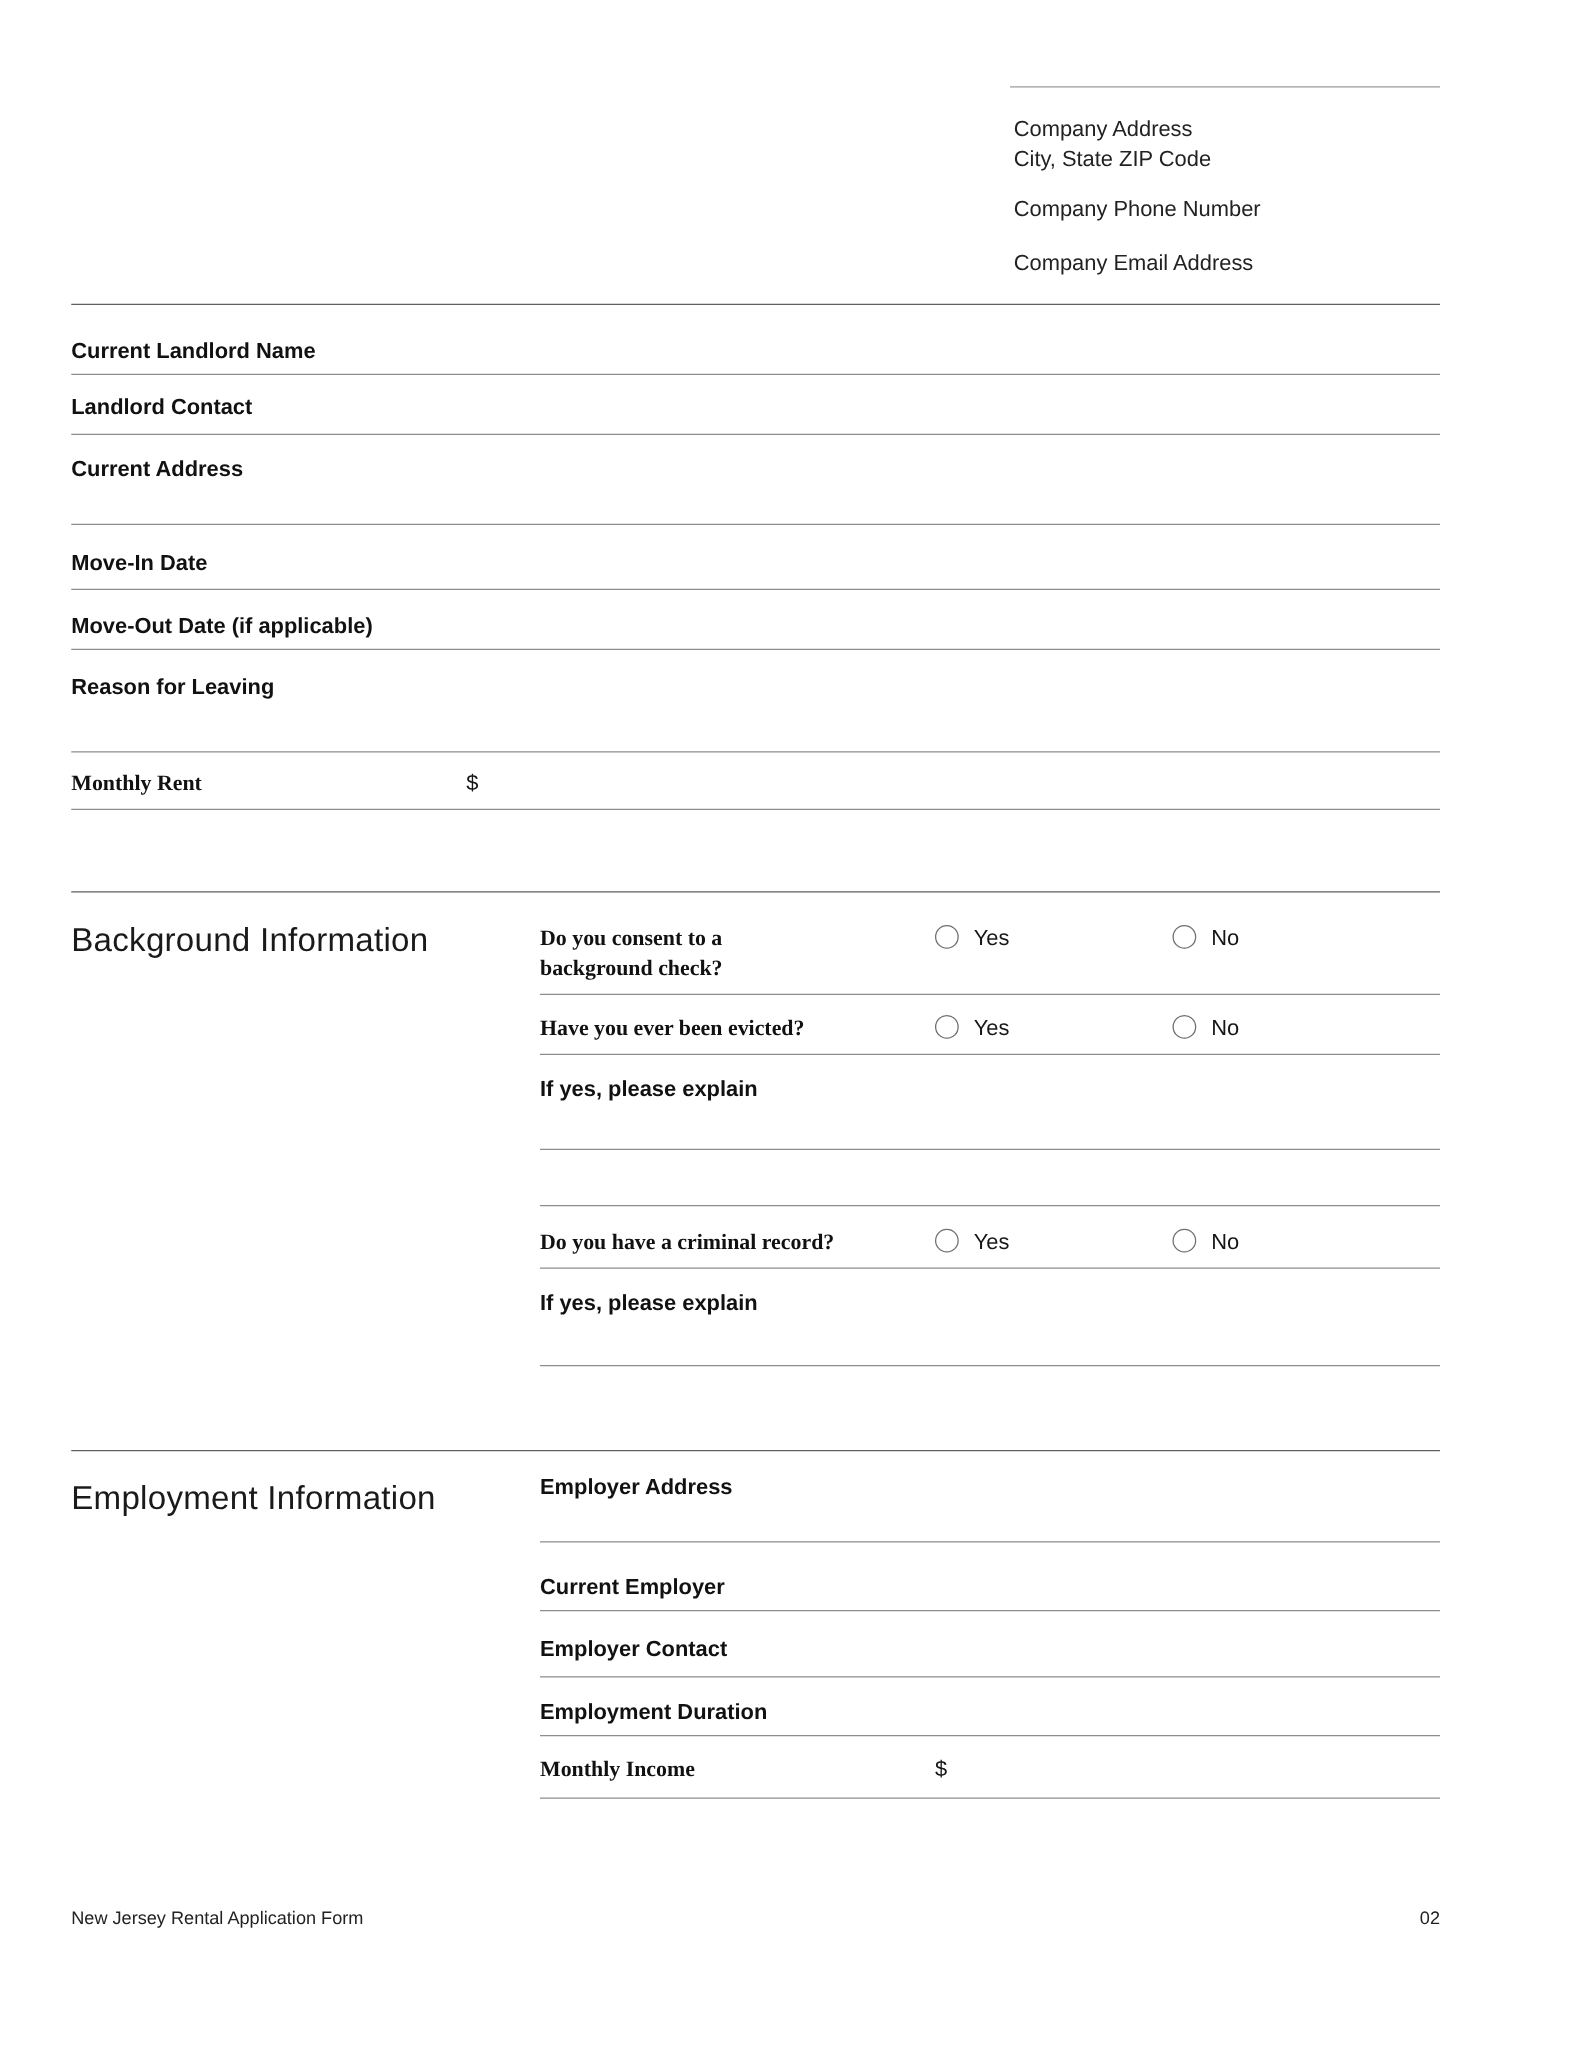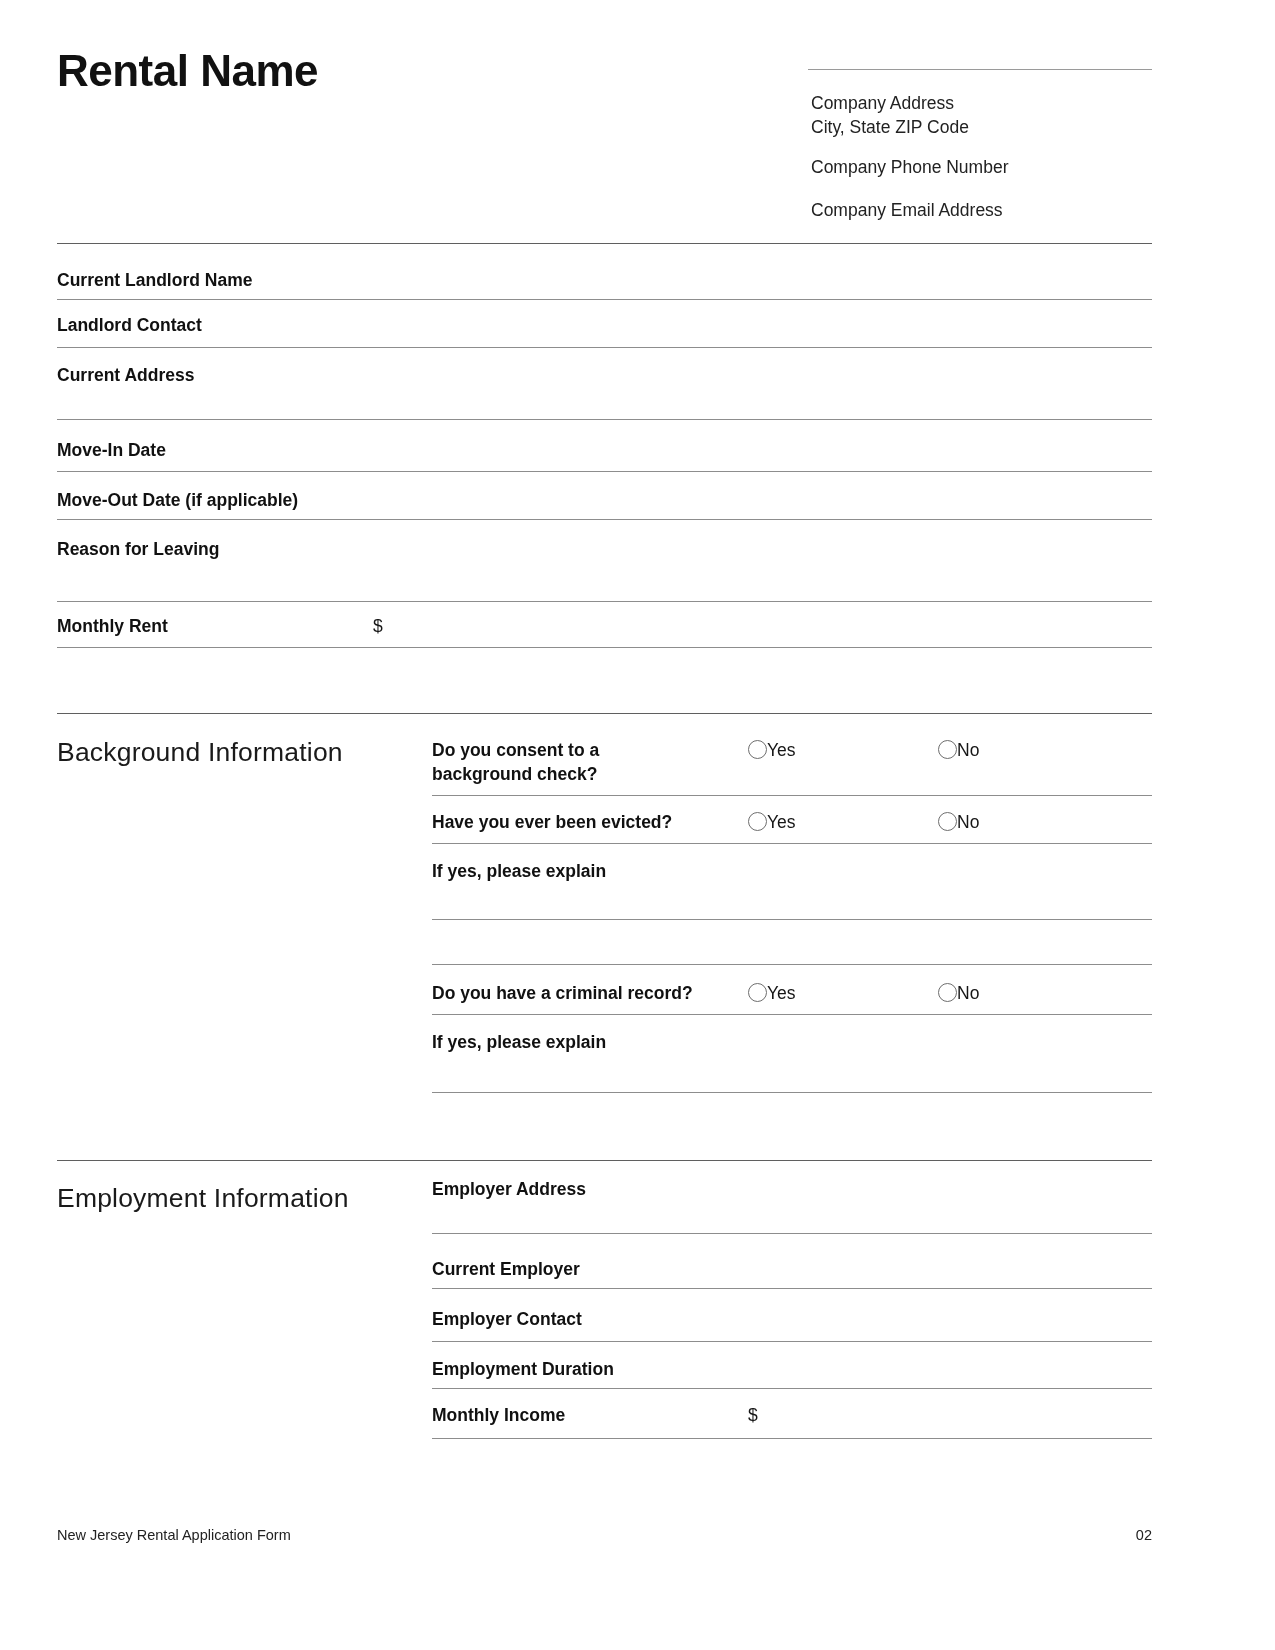--- a/index.html
+++ b/index.html
@@ -28,24 +28,24 @@
   
   .sec { display:flex; align-items:stretch; }
   .sec-title { width:375px; flex:none; font-size:26.5px; color:#1a1a1a; letter-spacing:0.2px; font-weight:400; }
   .fields { flex:1; min-width:0; }
 
   .f-row {
     border-bottom:1.5px solid #8d8d8d;
     display:flex; align-items:flex-start;
   }
   .f-label { font-size:17.5px; font-weight:700; color:#111; line-height:24px; }
-  .q-label { width:316px; flex:none; padding-right:10px; }
+  .q-label { width:316px; flex:none; padding-right:10px;font-family:Liberation Serif, serif; }
   .q-label.narrow { padding-right:106px; }
 
-  .opt { display:flex; align-items:flex-start; gap:0; cursor:pointer; }
+  .opt { display:flex; align-items:flex-start; gap:12px; cursor:pointer; }
   .opt-yes { width:190px; flex:none; }
   .radio-circle {
     width:19px; height:19px; border:1.7px solid #6e6e6e; border-radius:50%;
     margin-top:2px; flex:none; background:#fff;
   }
   .opt-label, .currency { font-size:17.5px; line-height:24px; color:#161616; font-weight:400; }
 
   
   .footer {
     position:absolute; left:57px; right:123px; top:1527px;
@@ -53,21 +53,20 @@
     font-size:14.5px; color:#222;
   }
 </style>
 </head>
 <body>
 
 <div class="page">
   <div class="content">
 
     <header class="page-header">
-      <h1 class="title">Rental Name</h1>
       <div class="company">
         <div>Company Address</div>
         <div>City, State ZIP Code</div>
         <div class="company-phone">Company Phone Number</div>
         <div class="company-email">Company Email Address</div>
       </div>
     </header>
 
     <div class="divider"></div>
 

